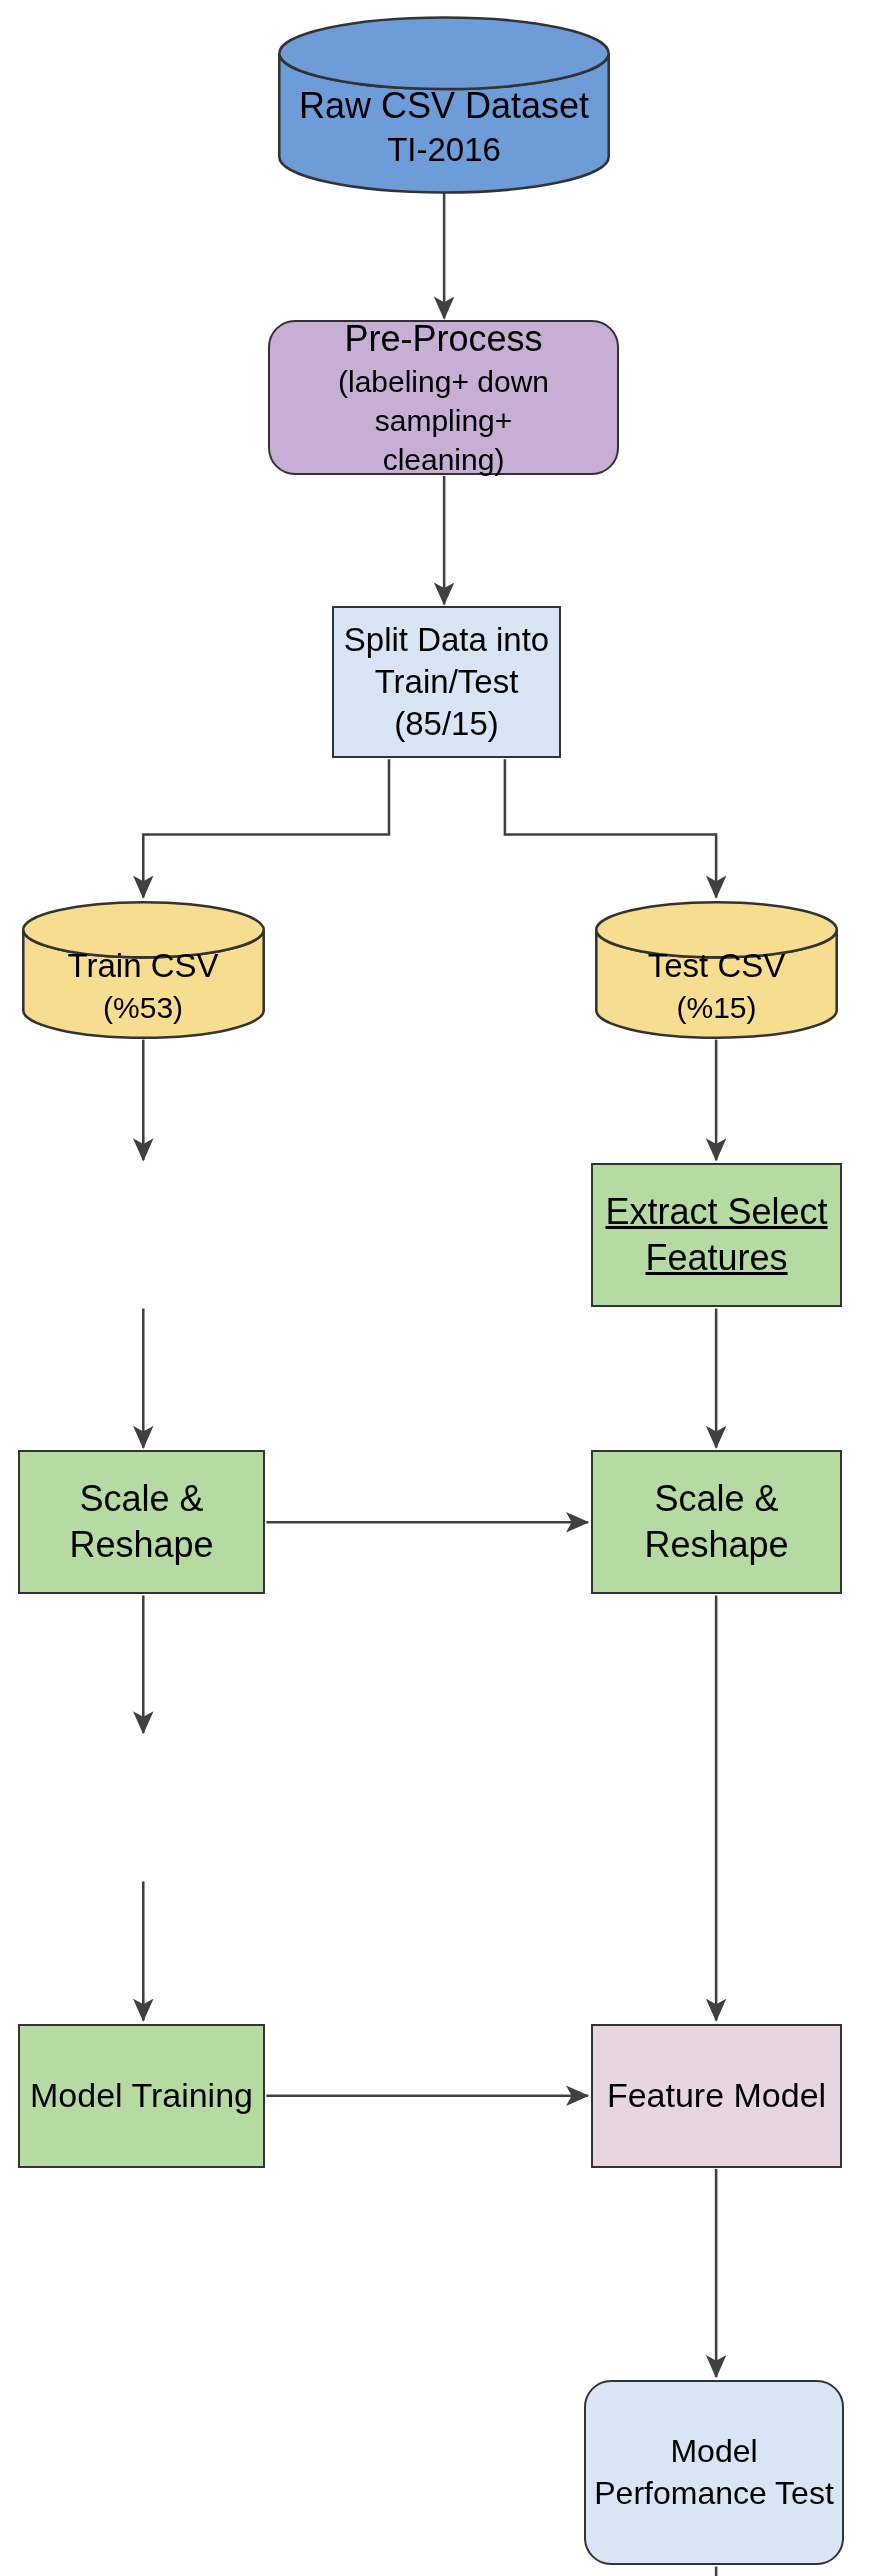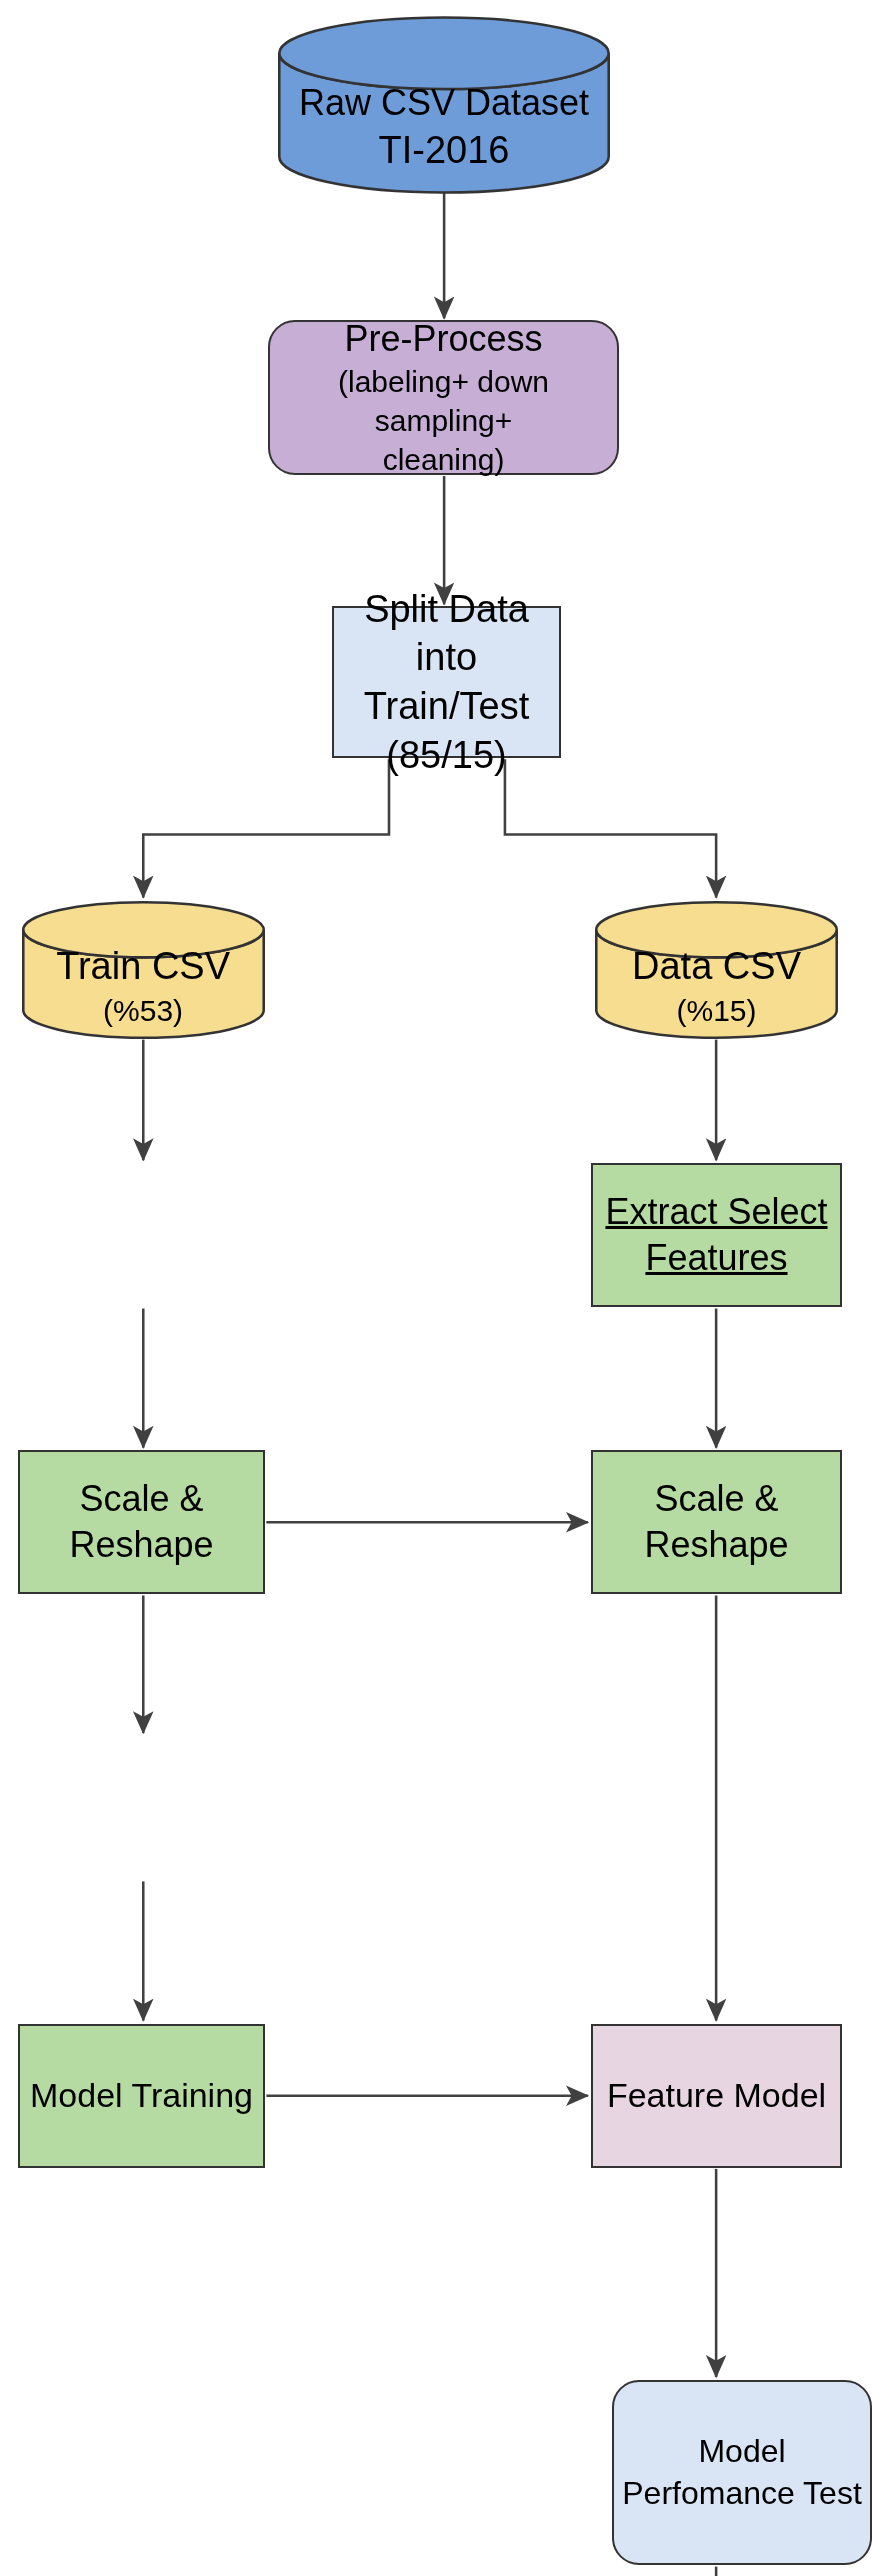--- a/index.html
+++ b/index.html
@@ -9,21 +9,21 @@
   .edge{fill:none;stroke-width:5;}
   .node{position:absolute;display:flex;flex-direction:column;align-items:center;
         justify-content:center;text-align:center;z-index:1;box-sizing:border-box;}
   .node svg{position:absolute;left:0;top:0;z-index:0;}
   .node span{position:relative;z-index:1;display:block;}
   .box{border:2.6px solid #333333;}
   .rounded-lg{border-radius:27px;}
   .cyl{justify-content:center;}
   .t-lg{font-size:36px;line-height:1.28;}
   .t-ml{font-size:34px;line-height:1.28;}
-  .t-md{font-size:38px;line-height:1.28;}
+  .t-md{font-size:33px;line-height:1.28;}
   .t-pt{font-size:32px;line-height:1.3;}
   .t-sm{font-size:30px;line-height:1.3;}
 
   #raw-csv{left:278px;top:15.5px;width:332px;height:178px;padding-top:45px;}
   #preprocess{left:268px;top:320px;width:351px;height:155px;}
   #split{left:332px;top:606px;width:229px;height:152px;}
   #train-csv{left:21.6px;top:901px;width:243px;height:138px;padding-top:32px;}
   #test-csv{left:595px;top:901px;width:243px;height:138px;padding-top:32px;}
   #feature-extraction{left:18px;top:1163px;width:247px;height:144px;}
   #extract-select{left:591px;top:1163px;width:251px;height:144px;text-decoration:underline;}
@@ -90,21 +90,21 @@
     </svg>
     <span class="t-md">Train CSV</span>
     <span class="t-sm">(%53)</span>
   </div>
 
   <div class="node cyl" id="test-csv">
     <svg width="243" height="138" viewBox="0 0 472 268">
       <path d="M2.5,56 L2.5,212 A233.5,53.5 0 0 0 469.5,212 L469.5,56 A233.5,53.5 0 0 1 2.5,56 Z" stroke-width="5" fill="#F7DD8F" stroke="#333333"></path>
       <ellipse cx="236" cy="56" rx="233.5" ry="53.5" stroke-width="5" fill="#F7DD8F" stroke="#333333"></ellipse>
     </svg>
-    <span class="t-md">Data CSV</span>
+    <span class="t-md">Test CSV</span>
     <span class="t-sm">(%15)</span>
   </div>
 
 
   <div class="node box" id="extract-select" style="background-color: rgb(182, 219, 162);">
     <span class="t-lg">Extract Select</span>
     <span class="t-lg">Features</span>
   </div>
 
   <div class="node box" id="scale-reshape-left" style="background-color: rgb(182, 219, 162);">
@@ -119,19 +119,19 @@
 
 
   <div class="node box" id="model-training" style="background-color: rgb(182, 219, 162);">
     <span class="t-ml">Model Training</span>
   </div>
 
   <div class="node box" id="trained-model" style="background-color: rgb(232, 213, 226);">
     <span class="t-ml">Feature Model</span>
   </div>
 
-  <div class="node box rounded-lg" id="model-performance-test" style="background-color: rgb(217, 228, 245); margin-left: 28px;">
+  <div class="node box rounded-lg" id="model-performance-test" style="background-color: rgb(217, 228, 245);">
     <span class="t-pt">Model</span>
     <span class="t-pt">Perfomance Test</span>
   </div>
 
 </div>
 
 
 </body></html>

